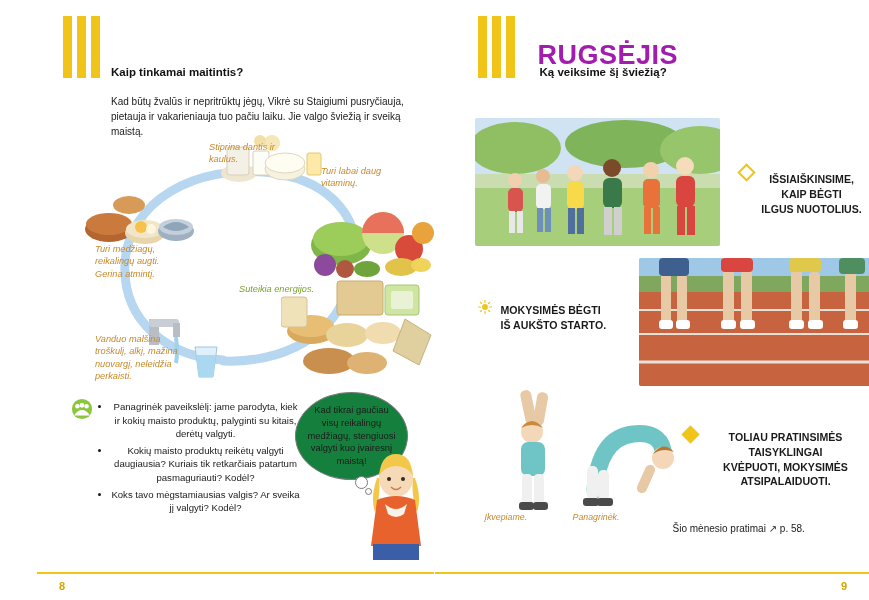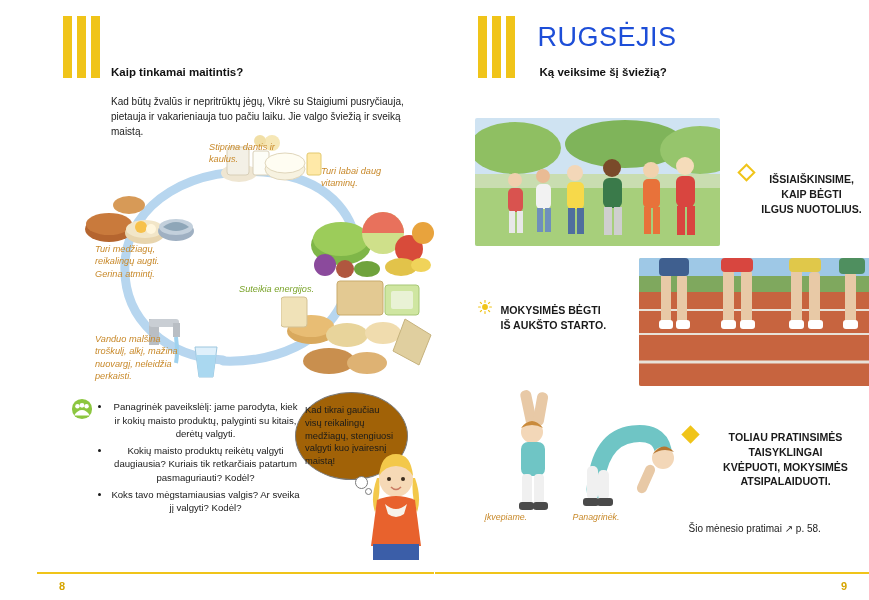--- a/index.html
+++ b/index.html
@@ -24,22 +24,22 @@
   .bars.left span { height:62px; }
   .bars.right { left:25px; top:16px; }
   .bars.right span { height:62px; }
 
   
   .h-question {
     position:absolute;
     font-size:11.5px; font-weight:bold; color:#111;
   }
   .month-title {
-    position:absolute; left:85px; top:22px;
-    font-size:27px; font-weight:normal; color:#1d4ed8;
+    position:absolute; left:85px; top:40px;
+    font-size:27px; font-weight:bold; color:#a21caf;
     letter-spacing:0.5px;
   }
   .month-sub {
     position:absolute; left:87px; top:66px;
     font-size:11.5px; font-weight:bold; color:#111;
   }
 
   .para {
     position:absolute;
     font-size:10px; line-height:1.5; color:#1a1a1a;
@@ -60,23 +60,23 @@
   .bullets li { margin-bottom:3px; }
 
   .kid-icon {
     position:absolute; left:34px; top:398px; width:22px; height:22px;
   }
 
   
   .bubble {
     position:absolute; left:258px; top:392px; width:113px; height:88px;
     border:1.6px solid #7a7a7a; border-radius:50%;
-    background:#a16207;
+    background:#15803d;
     display:flex; align-items:center; justify-content:center;
-    text-align:left; font-size:9.4px; line-height:1.35; padding:9px;
+    text-align:center; font-size:9.4px; line-height:1.35; padding:9px;
     color:#1a1a1a;
   }
   .bubble-tail {
     position:absolute; left:318px; top:476px; width:13px; height:13px;
     border:1.6px solid #7a7a7a; border-radius:50%; background:#fff;
   }
   .bubble-tail2 {
     position:absolute; left:328px; top:488px; width:7px; height:7px;
     border:1.6px solid #7a7a7a; border-radius:50%; background:#fff;
   }
@@ -90,21 +90,21 @@
   .ritem { position:absolute; font-size:10.6px; line-height:1.4; font-weight:bold; color:#1a1a1a; text-align:center; }
   .diamond {
     position:absolute; width:13px; height:13px; background:#f0c419;
     transform:rotate(45deg);
   }
   .diamond.hollow { background:transparent; border:2.5px solid #f0c419; }
   .sun { position:absolute; width:14px; height:14px; }
 
   .stretch-label { position:absolute; font-size:8.8px; font-style:italic; color:#c8892a; }
 
-  .footnote { position:absolute; left:236px; top:523px; font-size:10px; color:#1a1a1a; }
+  .footnote { position:absolute; left:220px; top:523px; font-size:10px; color:#1a1a1a; }
 
   
   .footer-rule { position:absolute; bottom:26px; height:2px; background:#f0c419; }
   .footer-rule.l { left:0; width:434px; }
   .pagenum { position:absolute; bottom:8px; font-size:11px; font-weight:bold; color:#d6a500; }
   .pagenum.l { left:22px; }
   .pagenum.r { right:22px; }
 
   .sep { position:absolute; left:434px; top:0; width:1px; height:100%; background:#ffffff; }
 </style>

